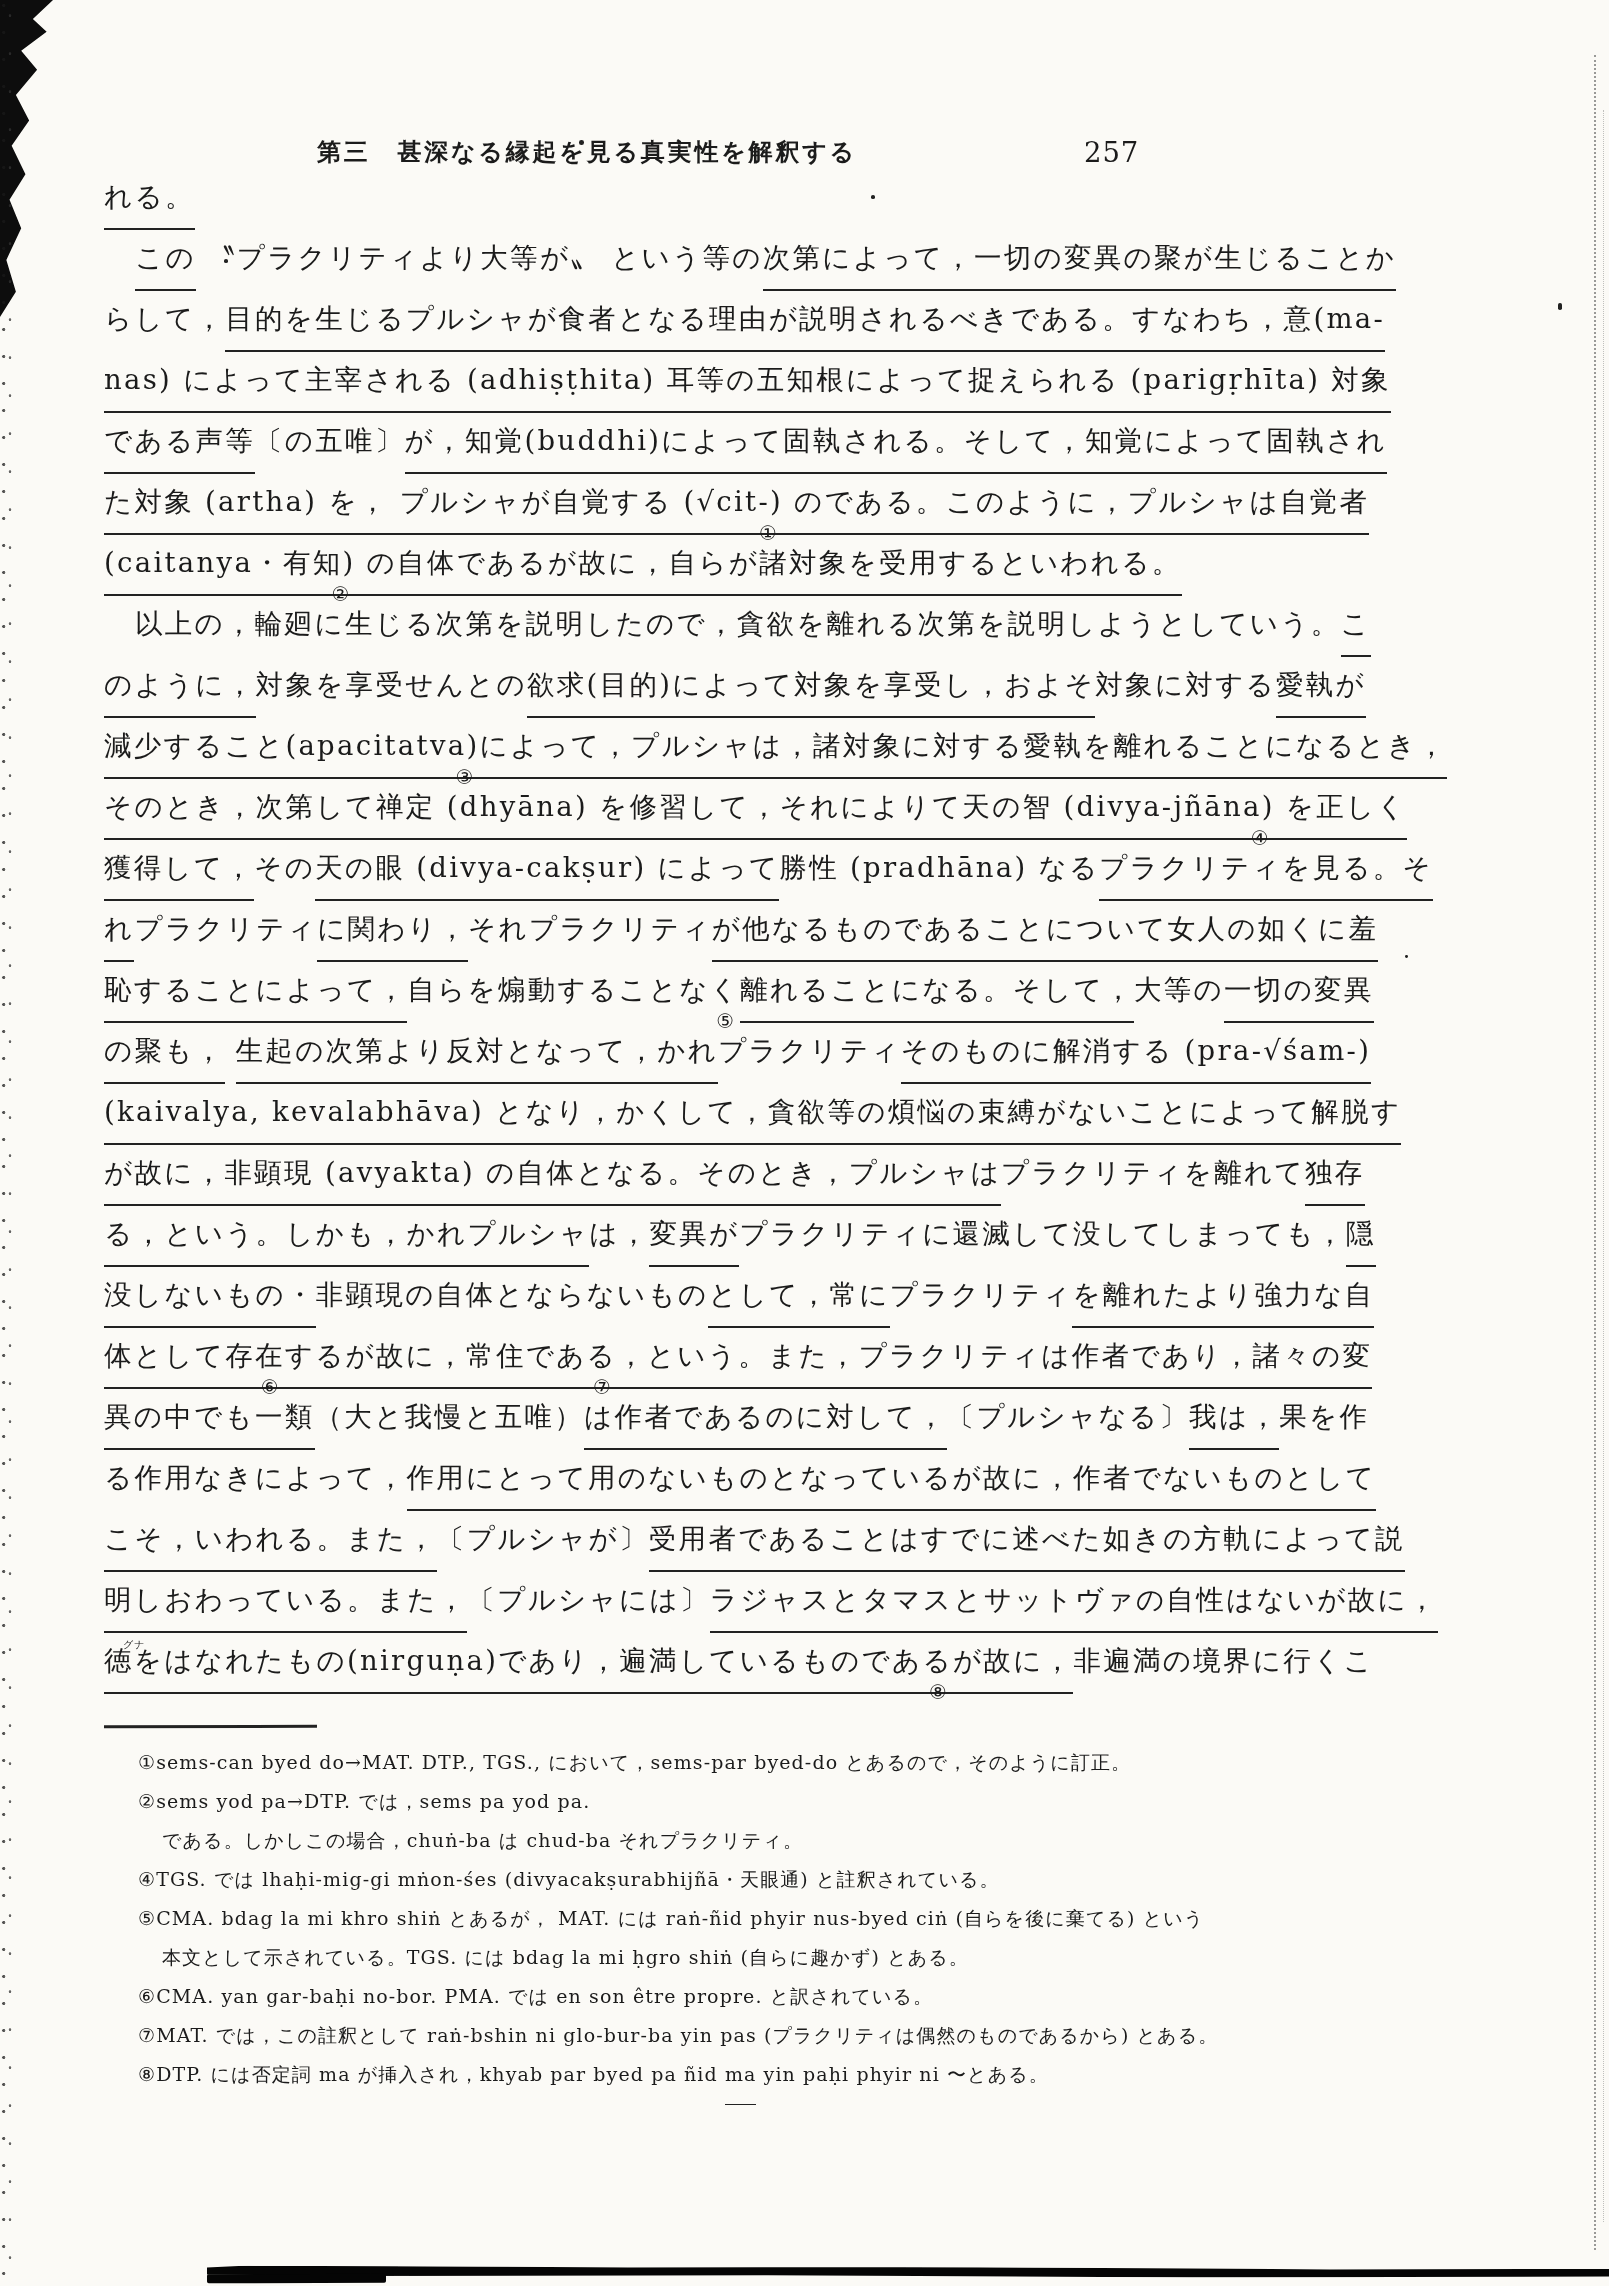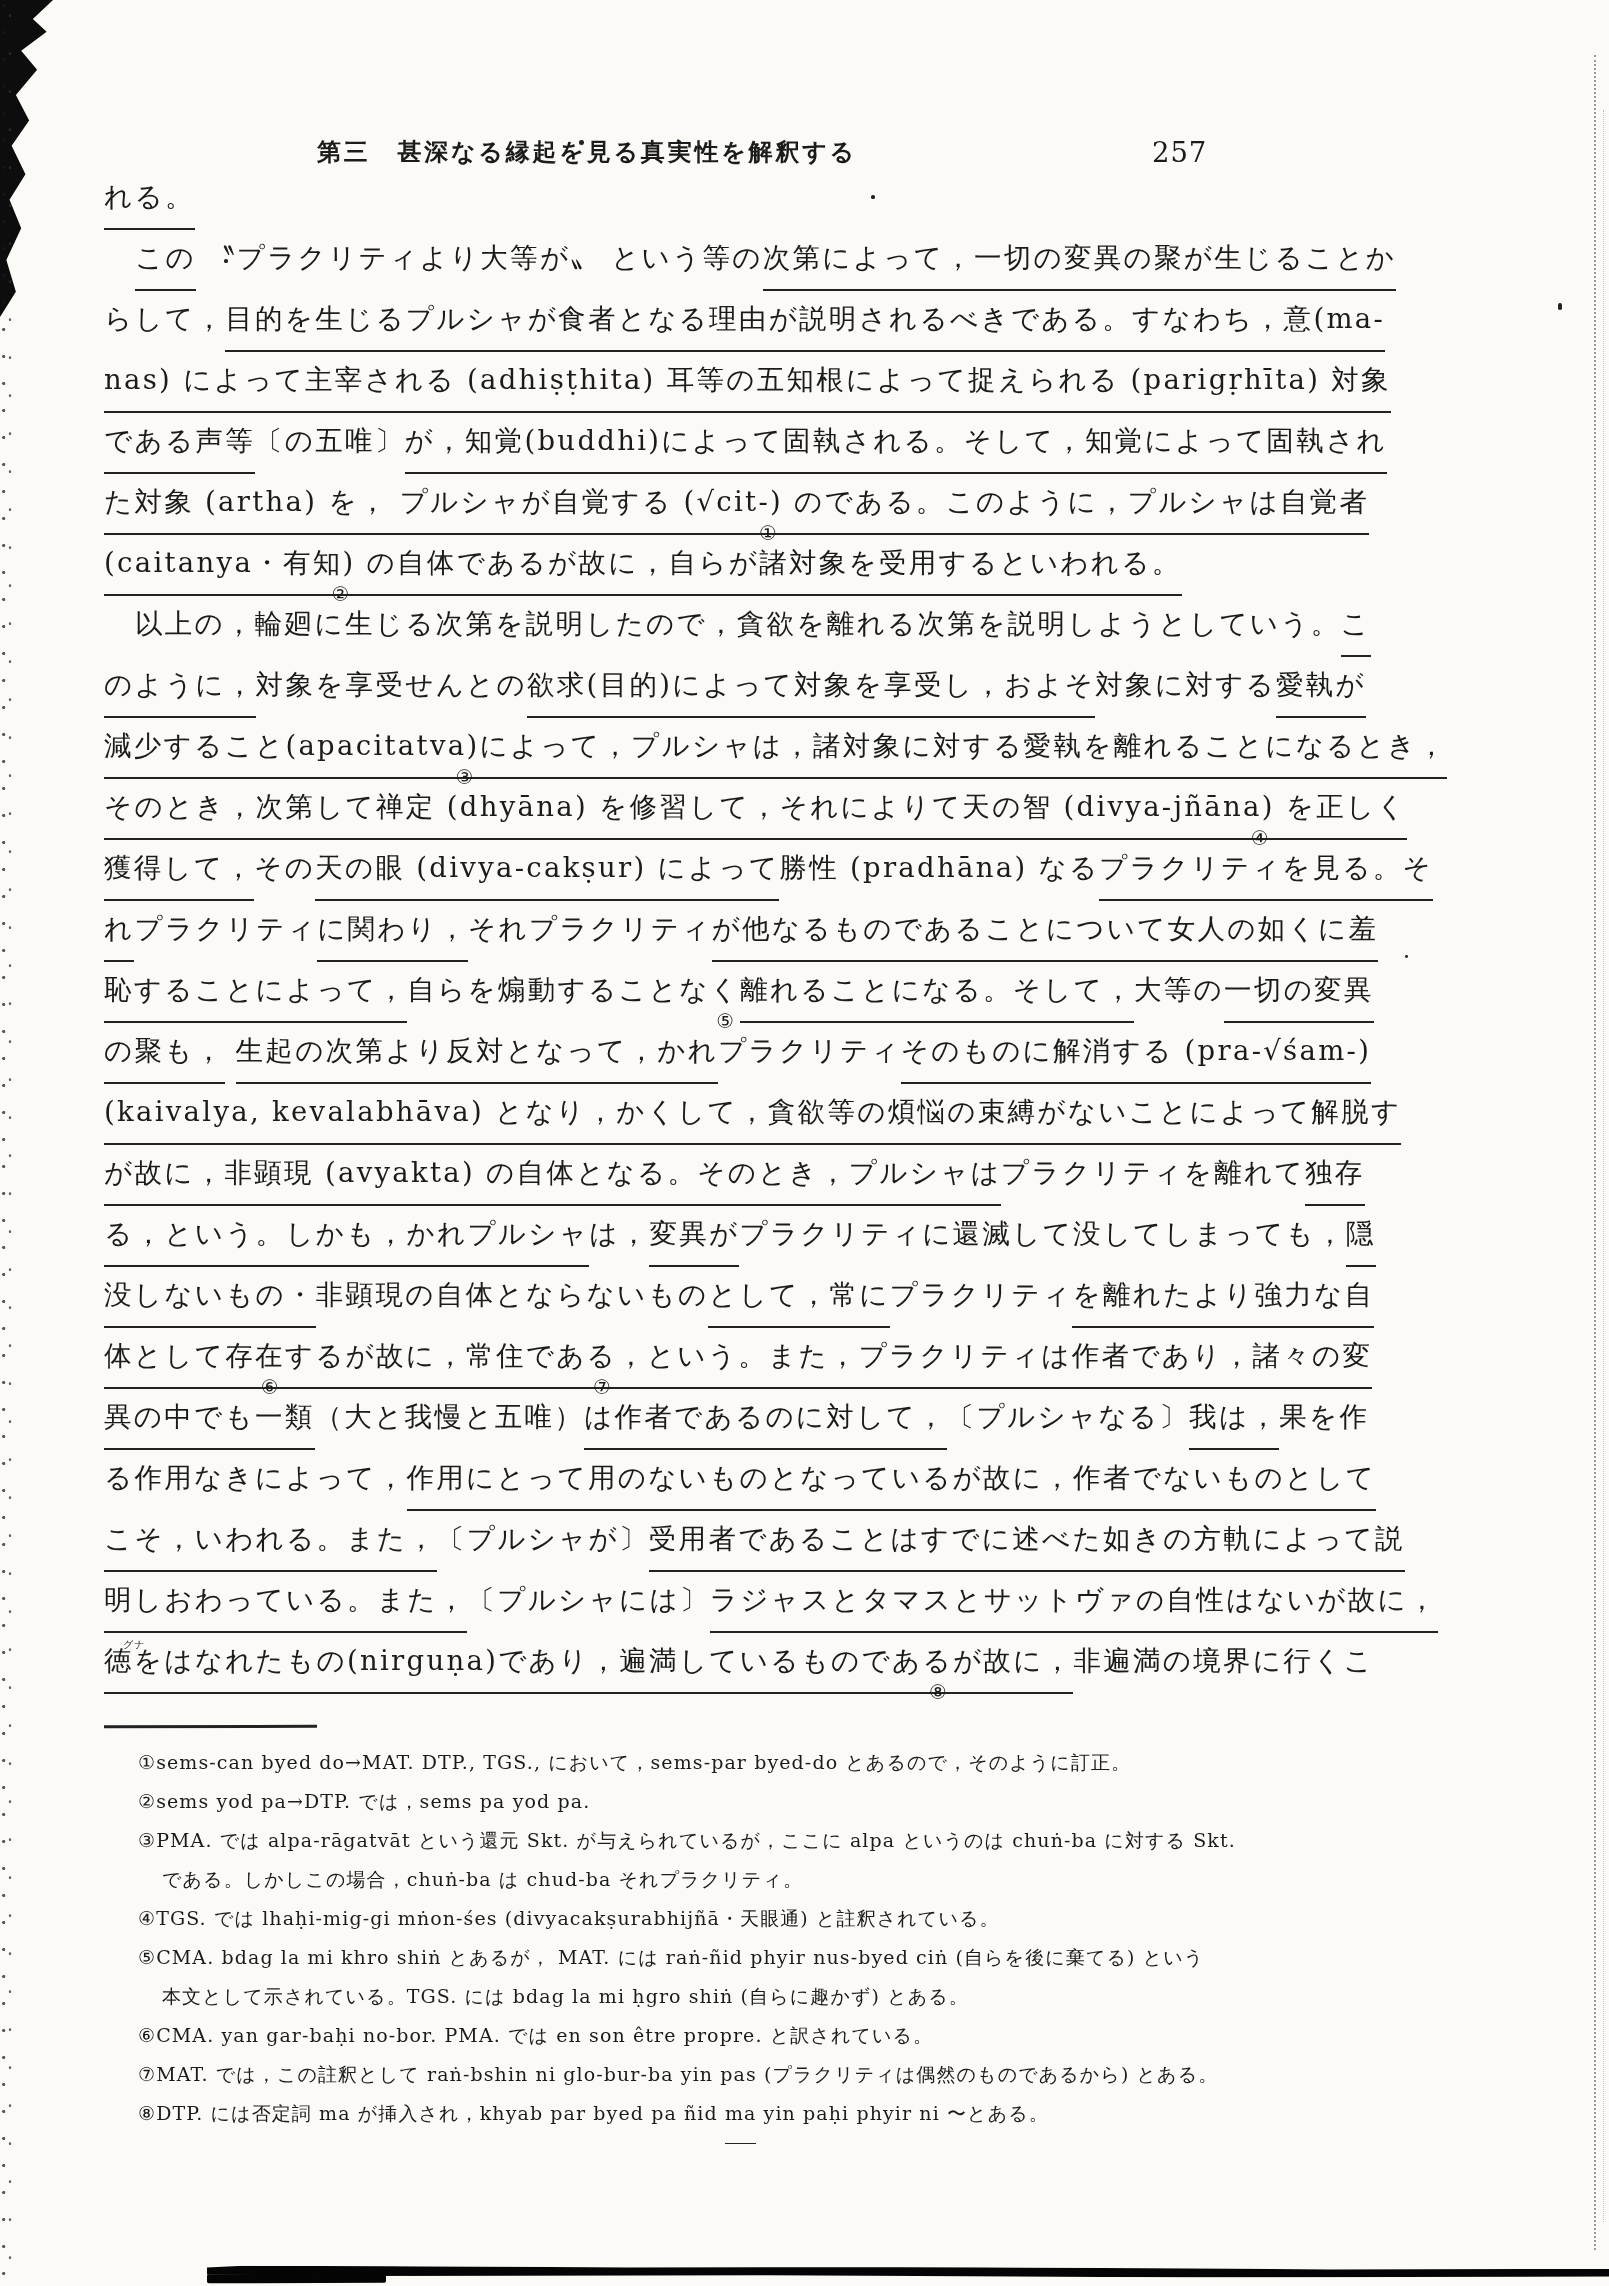--- a/index.html
+++ b/index.html
@@ -8,21 +8,21 @@
     background:#fbfaf6;
     font-family:"DejaVu Serif","Liberation Serif",serif;
     color:#1b1b1b;
   }
   
   .hdr-title{
     position:absolute;left:317px;top:136px;
     font-size:24px;letter-spacing:2.8px;white-space:nowrap;font-weight:bold;
   }
   .hdr-page{
-    position:absolute;left:1152px;top:136px;
+    position:absolute;left:1084px;top:136px;
     font-size:27.5px;letter-spacing:0.9px;
   }
   
   .body-text{
     position:absolute;left:104px;top:176px;width:1433px;
     font-size:27.5px;letter-spacing:2.3px;
   }
   .bline{height:61px;line-height:40px;white-space:nowrap;}
   .bline.ind{padding-left:31px;}
   .u{border-bottom:2.3px solid #222;padding-bottom:16px;}
@@ -122,21 +122,20 @@
     <div class="bline"><span>る作用なきによって，</span><span class="u">作用にとって用のないものとなっているが故に，作者でないものとして</span></div>
     <div class="bline"><span class="u">こそ，いわれる。また，</span><span>〔プルシャが〕</span><span class="u">受用者であることはすでに述べた如きの方軌によって説</span></div>
     <div class="bline"><span class="u">明しおわっている。また，</span><span>〔プルシャには〕</span><span class="u">ラジャスとタマスとサットヴァの自性はないが故に，</span></div>
     <div class="bline"><span class="rwrap u"><span class="rtxt">グナ</span>徳</span><span class="u">をはなれたもの(nirguṇa)であり，遍満しているものである</span><span class="fnmark">⑧</span><span class="u">が故に，</span><span>非遍満の境界に行くこ</span></div>
   </div>
 
 <div class="fn-rule"></div>
 <div class="footnotes">
     <div class="fline"><span>①sems-can byed do→MAT. DTP., TGS., において，sems-par byed-do とあるので，そのように訂正。</span></div>
     <div class="fline"><span>②sems yod pa→DTP. では，sems pa yod pa.</span></div>
-    <div class="fline"><span>③PMA. では alpa-rāgatvāt という還元 Skt. が与えられているが，ここに alpa というのは chuṅ-ba に対する Skt.</span></div>
     <div class="fline ind"><span>である。しかしこの場合，chuṅ-ba は chud-ba それプラクリティ。</span></div>
     <div class="fline"><span>④TGS. では lhaḥi-mig-gi mṅon-śes (divyacakṣurabhijñā・天眼通) と註釈されている。</span></div>
     <div class="fline"><span>⑤CMA. bdag la mi khro shiṅ とあるが， MAT. には raṅ-ñid phyir nus-byed ciṅ (自らを後に棄てる) という</span></div>
     <div class="fline ind"><span>本文として示されている。TGS. には bdag la mi ḥgro shiṅ (自らに趣かず) とある。</span></div>
     <div class="fline"><span>⑥CMA. yan gar-baḥi no-bor. PMA. では en son être propre. と訳されている。</span></div>
     <div class="fline"><span>⑦MAT. では，この註釈として raṅ-bshin ni glo-bur-ba yin pas (プラクリティは偶然のものであるから) とある。</span></div>
     <div class="fline"><span>⑧DTP. には否定詞 ma が挿入され，khyab par byed pa ñid </span><span class="u">ma</span><span> yin paḥi phyir ni 〜とある。</span></div>
   </div>
 
 

